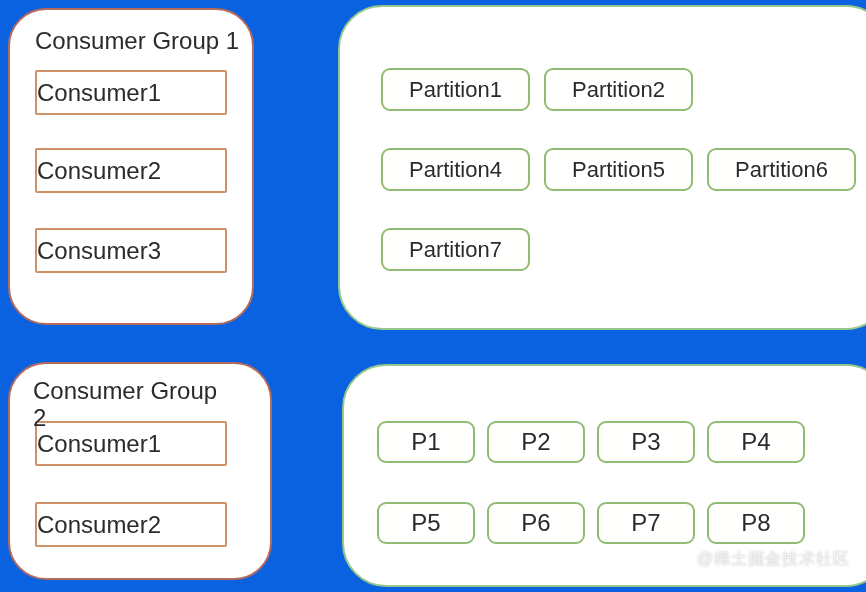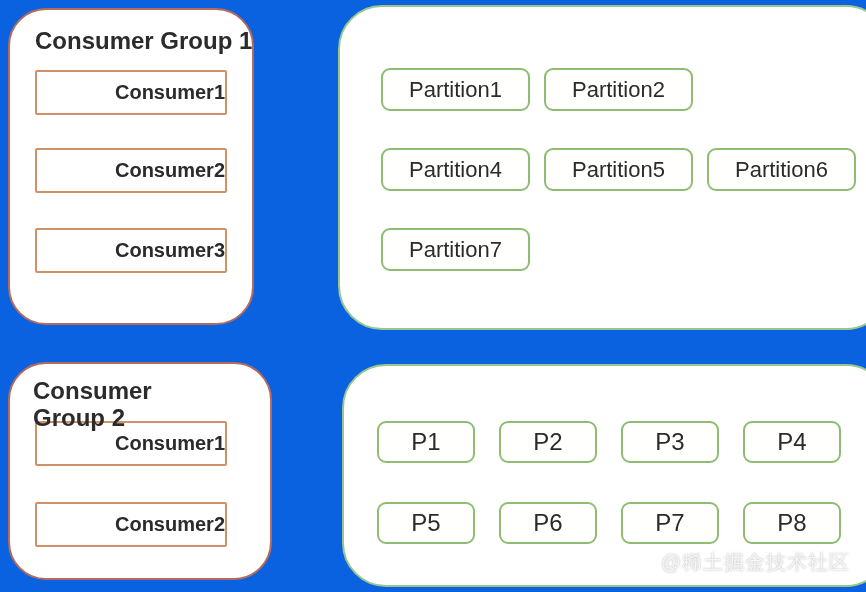--- a/index.html
+++ b/index.html
@@ -13,21 +13,20 @@
     overflow: hidden;
   }
   .panel {
     position: absolute;
     background: var(--panel-bg, #ffffff);
     box-sizing: border-box;
   }
   .cg-panel {
     border: 2px solid var(--consumer-panel-border, #b56a5c);
     border-radius: 38px;
-    font-weight: bold;
   }
   .pt-panel {
     border: 2px solid var(--partition-panel-border, #96c78b);
     border-radius: 44px;
     margin-left: 28px;
   }
   #cg1    { left: 8px;   top: 8px;   width: 246px; height: 317px; }
   #topic1 { left: 310px; top: 5px;   width: 552px; height: 325px; }
   #cg2    { left: 8px;   top: 362px; width: 264px; height: 218px; }
   #topic2 { left: 314px; top: 364px; width: 548px; height: 223px; }
@@ -45,58 +44,58 @@
     width: 196px;
     white-space: normal;
   }
   .cbox {
     position: absolute;
     left: 25px;
     width: 192px; height: 45px;
     box-sizing: border-box;
     border: 2px solid var(--consumer-box-border, #cf9168);
     border-radius: 2px;
-    display: flex; align-items: center; justify-content: flex-end;
-    font-size: 20px;
+    display: flex; align-items: center; justify-content: flex-start;
+    font-size: 24px;
     background: transparent;
     z-index: 1;
   }
   #cg1 .cbox.r1 { top: 60px; }
   #cg1 .cbox.r2 { top: 138px; }
   #cg1 .cbox.r3 { top: 218px; }
   #cg2 .cbox.r1 { top: 57px; }
   #cg2 .cbox.r2 { top: 138px; }
 
   .prow {
     position: absolute;
     display: flex;
   }
   #topic1 .prow { left: 41px; gap: 14px; }
   #topic1 .prow.r1 { top: 61px; }
   #topic1 .prow.r2 { top: 141px; }
   #topic1 .prow.r3 { top: 221px; justify-content: flex-end; }
-  #topic2 .prow { left: 33px; gap: 24px; }
+  #topic2 .prow { left: 33px; gap: 12px; }
   #topic2 .prow.r1 { top: 55px; }
   #topic2 .prow.r2 { top: 136px; align-items: center; }
 
   .pbox {
     box-sizing: border-box;
     border: 2px solid var(--partition-box-border, #8fbc72);
     border-radius: 9px;
     display: flex; align-items: center; justify-content: center;
     background: #fffffd;
   }
   #topic1 .pbox { width: 149px; height: 43px; font-size: 22px; }
   #topic2 .pbox { width: 98px;  height: 42px; font-size: 24px; }
 
   .watermark {
     position: absolute;
     right: 16px;
     top: 549px;
-    font-size: 20px;
+    font-size: 16px;
     letter-spacing: 1px;
     color: rgba(255, 255, 255, 0.82);
     text-shadow: 0 0 2px rgba(125, 125, 125, 0.65);
     z-index: 5;
     white-space: nowrap;
   }
 </style>
 </head>
 <body>
 

